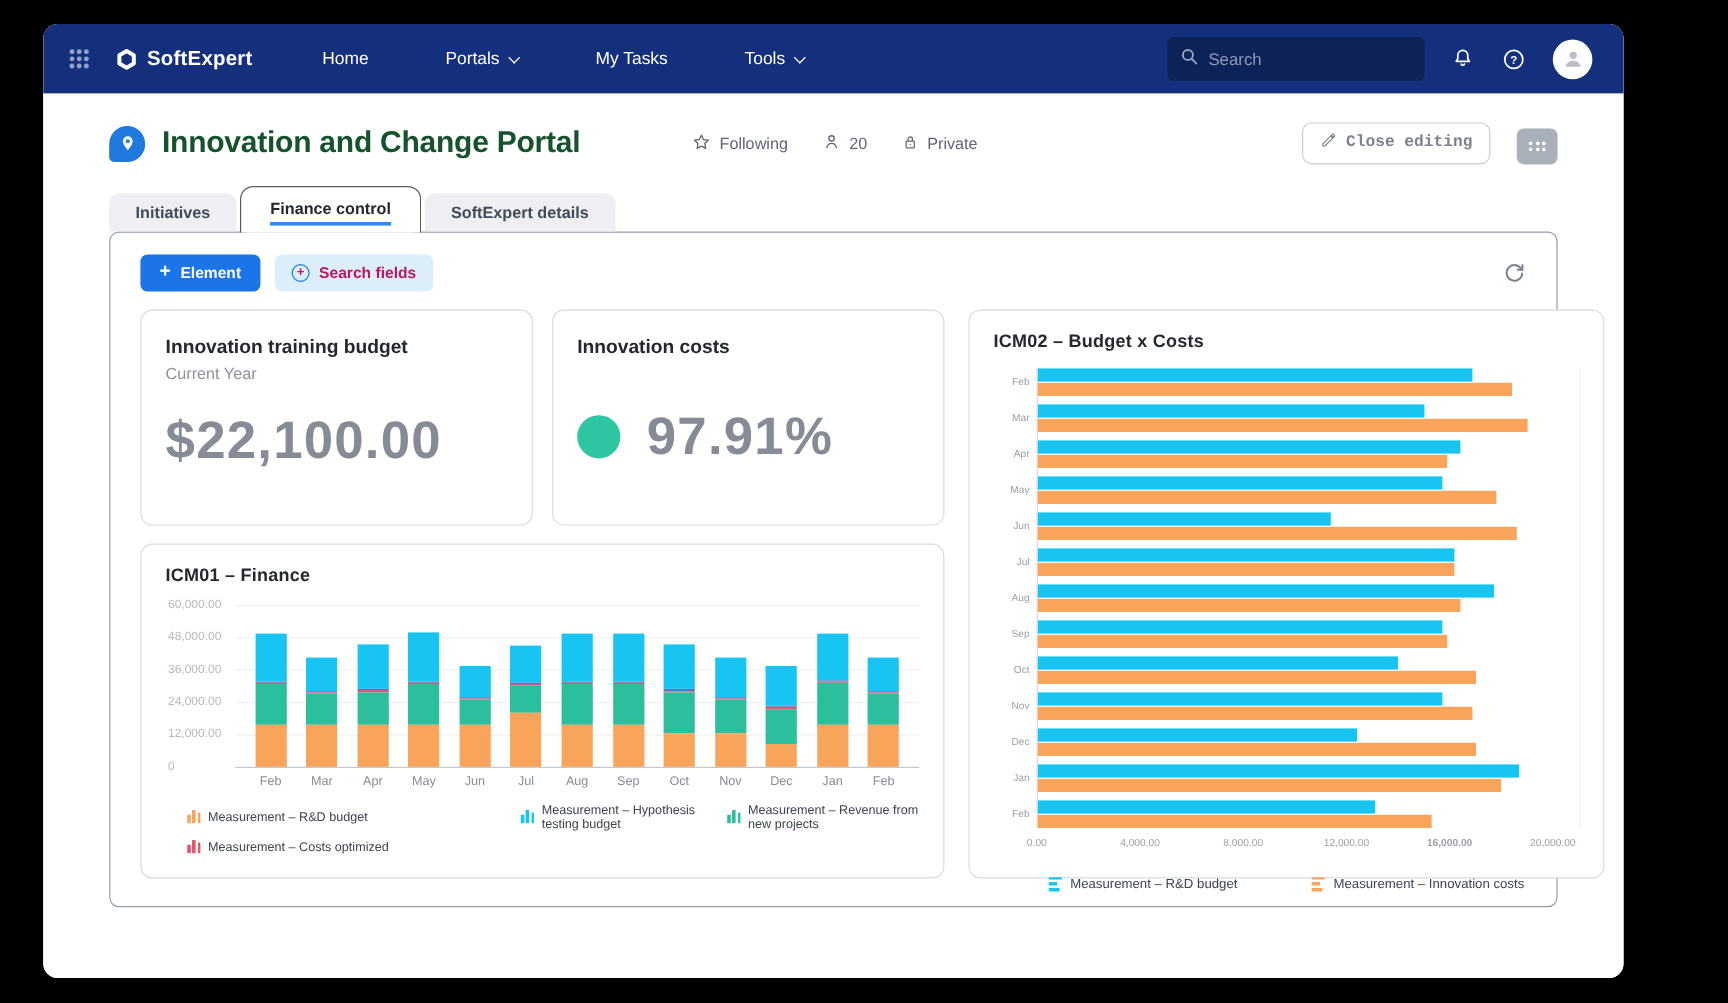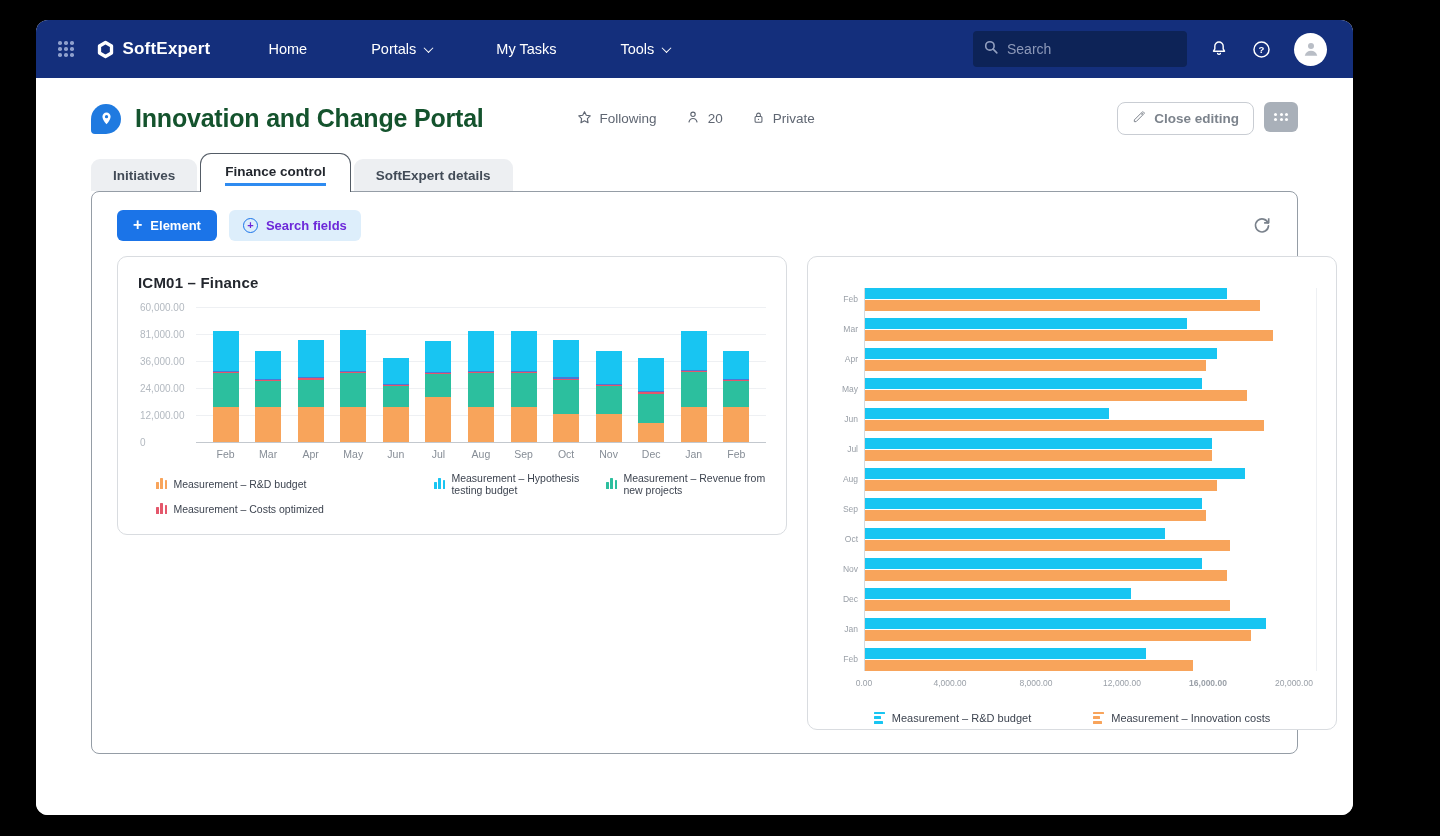--- a/index.html
+++ b/index.html
@@ -31,21 +31,21 @@
     align-items: center; justify-content: center; cursor: pointer; }
 
   
   .content { flex: 1; background: #fff; padding: 24px 55px 0 55px; }
   .page-header { display: flex; align-items: center; padding-bottom: 18px; }
   .pin-badge { width: 30px; height: 30px; border-radius: 50% 50% 50% 4px; background: #1f7ae0;
     display: flex; align-items: center; justify-content: center; flex: none; }
   .page-title { font-size: 25px; font-weight: bold; color: #14532d; margin-left: 14px; letter-spacing: -.2px; }
   .header-meta { display: flex; align-items: center; gap: 28px; margin-left: 92px; }
   .meta-item { display: flex; align-items: center; gap: 7px; color: #5f6672; font-size: 13.5px; cursor: pointer; }
-  .header-actions { margin-left: auto; display: flex; align-items: flex-start; gap: 10px; }
+  .header-actions { margin-left: auto; display: flex; align-items: flex-end; gap: 22px; font-family: Liberation Mono, monospace; }
   .btn-close-editing { display: flex; align-items: center; gap: 8px; border: 1px solid #c9cdd3;
     background: #fff; border-radius: 8px; padding: 7px 14px; color: #7c838c; font-size: 13.5px;
     font-weight: bold; cursor: pointer; font-family: inherit; }
   .btn-more { width: 34px; height: 30px; background: #a9b0b9; border: none; border-radius: 6px;
     display: flex; align-items: center; justify-content: center; cursor: pointer; }
   .btn-more .dots { display: grid; grid-template-columns: repeat(3, 3px); gap: 2.5px; }
   .btn-more .dots i { width: 3px; height: 3px; border-radius: 50%; background: #fff; }
 
   
   .tabs { display: flex; align-items: flex-end; gap: 3px; position: relative; z-index: 3; }
@@ -56,21 +56,21 @@
   .tab.active .tab-label { display: inline-block; border-bottom: 3px solid #2e8bf0; padding-bottom: 4px; }
 
   
   .panel { border: 1.5px solid #959da6; border-radius: 8px; padding: 18px 24px 24px 25px;
     position: relative; z-index: 1; height: 563px; }
   .panel-toolbar { display: flex; align-items: center; gap: 12px; }
   .btn-element { display: flex; align-items: center; gap: 8px; background: #1b74e8; color: #fff;
     border: none; border-radius: 6px; padding: 0 16px; height: 31px; font-size: 13px; font-weight: bold;
     cursor: pointer; font-family: inherit; }
   .plus-glyph::before { content: "+"; font-size: 16px; font-weight: bold; line-height: 1; }
-  .btn-search-fields { display: flex; align-items: center; gap: 8px; background: #ddeefb; color: #6d28d9;
+  .btn-search-fields { display: flex; align-items: center; gap: 8px; background: #ddeefb; color: #be185d;
     border: none; border-radius: 6px; padding: 0 14px; height: 31px; font-size: 13px; font-weight: bold;
     cursor: pointer; font-family: inherit; }
   .circle-plus { width: 15px; height: 15px; border: 1.5px solid #1b74e8; border-radius: 50%;
     display: inline-flex; align-items: center; justify-content: center; font-size: 11px; line-height: 1; }
   .circle-plus::before { content: "+"; }
   .refresh-btn { margin-left: auto; background: none; border: none; cursor: pointer; display: inline-flex; }
 
   .panel-grid { display: flex; gap: 20px; margin-top: 15px; }
   .left-col { width: 670px; flex: none; display: flex; flex-direction: column; gap: 15px; }
   .card { background: #fff; border: 1px solid #d9dce0; border-radius: 10px; }
@@ -276,27 +276,41 @@
         <button class="refresh-btn">
           <svg width="22" height="22" viewBox="0 0 24 24">
               <path d="M18.6 9.8A7.1 7.1 0 1 0 19.1 13" fill="none" stroke="#7a828c" stroke-width="1.8" stroke-linecap="round"></path>
               <path d="M19.3 4.6v5h-5" fill="none" stroke="#7a828c" stroke-width="1.8" stroke-linejoin="round"></path>
             </svg>
         </button>
       </div>
 
       <div class="panel-grid">
         <div class="left-col">
+          <div class="kpi-row">
+            <div class="card kpi-card">
+              <div class="kpi-title">Innovation training budget</div>
+              <div class="kpi-sub">Current Year</div>
+              <div class="kpi-value">$22,100.00</div>
+            </div>
+            <div class="card kpi-card">
+              <div class="kpi-title">Innovation costs</div>
+              <div class="kpi-flex">
+                <span class="status-dot" style="background: rgb(46, 197, 162);"></span>
+                <span class="kpi-value2">97.91%</span>
+              </div>
+            </div>
+          </div>
 
           <div class="card chart-card" id="icm01">
             <div class="chart-title">ICM01 – Finance</div>
             <div class="vchart">
               <div class="y-axis">
                   <div class="ytick" style="top: 0px;">60,000.00</div>
-                  <div class="ytick" style="top: 27px;">81,000.00</div>
+                  <div class="ytick" style="top: 27px;">48,000.00</div>
                   <div class="ytick" style="top: 54px;">36,000.00</div>
                   <div class="ytick" style="top: 81px;">24,000.00</div>
                   <div class="ytick" style="top: 108px;">12,000.00</div>
                   <div class="ytick" style="top: 135px;">0</div>
                 </div>
               <div class="vplot">
                 <div class="vgrid">
                     <span class="gline" style="top: 0px;"></span>
                     <span class="gline" style="top: 27px;"></span>
                     <span class="gline" style="top: 54px;"></span>
@@ -469,20 +483,21 @@
                     <i></i>
                     <i></i>
                   </span>
                   <span>Measurement – Costs optimized</span>
                 </div>
               </div>
           </div>
         </div>
 
         <div class="card chart-card" id="icm02">
+          <div class="chart-title">ICM02 – Budget x Costs</div>
           <div class="hchart">
             <div class="hrows">
               <span class="axis-vline"></span>
               <span class="axis-vline right" style="left:488px;"></span>
             <div class="hrow">
                   <div class="hlab">Feb</div>
                   <div class="hbars">
                     <div class="hbar" style="width: 363.35px; background: rgb(24, 197, 242);"></div>
                     <div class="hbar" style="width: 395.6px; background: rgb(248, 164, 91);"></div>
                   </div>

